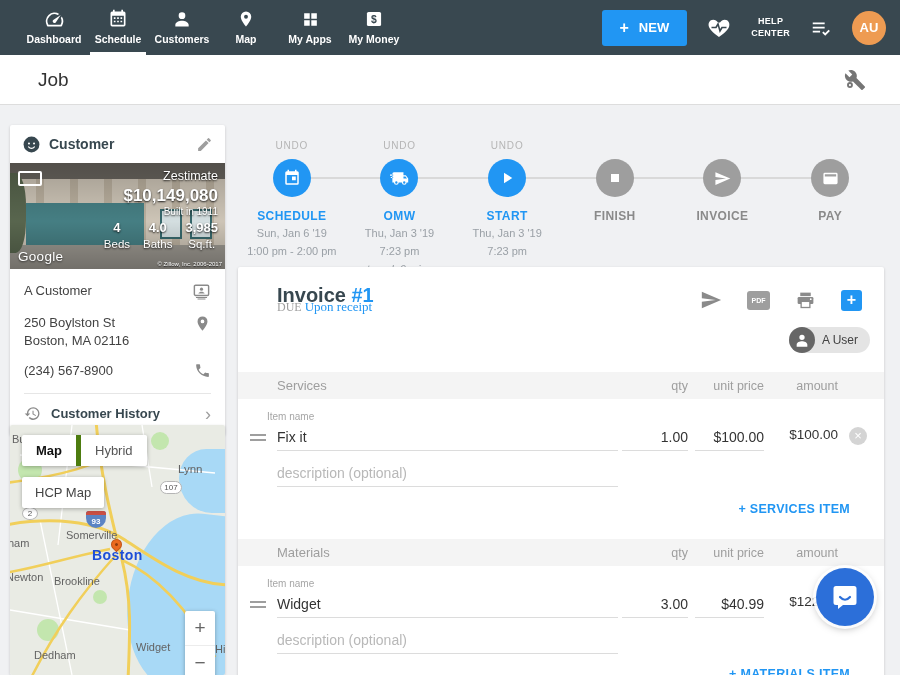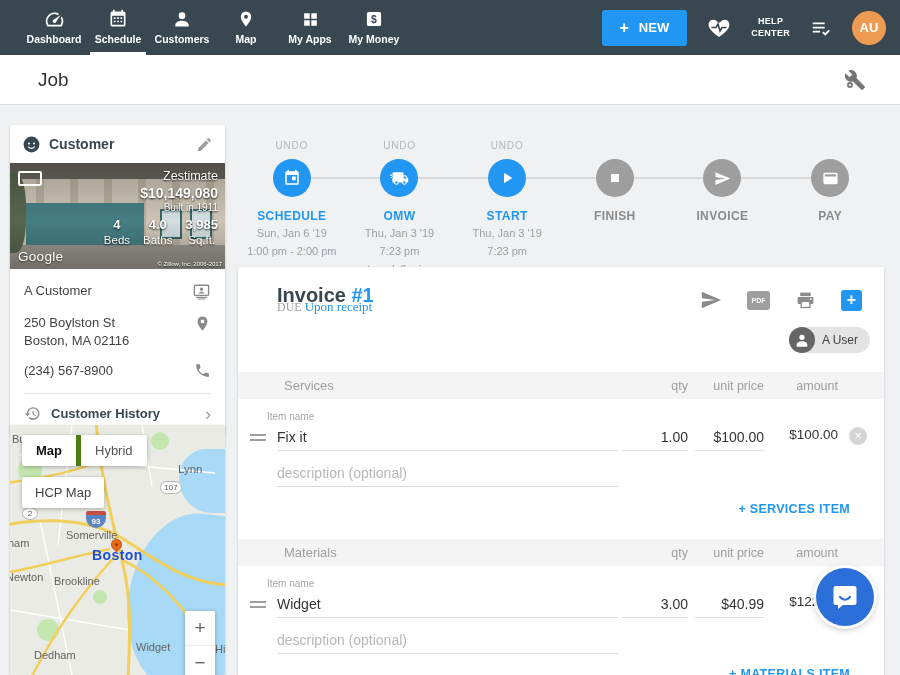--- a/index.html
+++ b/index.html
@@ -44,21 +44,21 @@
     background:repeating-linear-gradient(90deg,#d8cfc0 0 26px,#c3b8a6 26px 34px); }
   .ph-store { position:absolute; left:16px; top:40px; width:118px; height:44px; background:#49858a; }
   .ph-win { position:absolute; top:46px; width:22px; height:30px; background:#dfeaec; border:2px solid #3a6d71; }
   .ph-walk { position:absolute; left:0; bottom:0; right:0; height:24px; background:#a39f97; }
   .ph-green { position:absolute; left:-10px; top:10px; width:26px; height:80px; background:#5d6b52; border-radius:40%; }
   .ph-shade { position:absolute; inset:0; background:linear-gradient(180deg,rgba(0,0,0,.25),rgba(0,0,0,.05) 55%,rgba(0,0,0,.3)); }
   .frame-ico { position:absolute; left:8px; top:8px; width:24px; height:15px; border:2px solid #fff; border-radius:2px; }
   .zest { position:absolute; right:7px; top:6px; text-align:right; color:#fff;
     text-shadow:0 1px 2px rgba(0,0,0,.85); line-height:1.25; }
   .zest .zl { font-size:12.5px; }
-  .zest .zv { font-size:14px; font-weight:bold; }
+  .zest .zv { font-size:17px; font-weight:bold; }
   .zest .zb { font-size:10px; }
   .facts { display:flex; gap:13px; justify-content:flex-end; margin-top:2px; }
   .fact { text-align:center; }
   .fact .fv { font-size:13px; font-weight:bold; }
   .fact .fl { font-size:11.5px; }
   .gwm { position:absolute; left:8px; bottom:5px; color:#fff; font-size:13.5px; font-weight:500;
     letter-spacing:.3px; text-shadow:0 1px 2px rgba(0,0,0,.6); }
   .pcopy { position:absolute; right:3px; bottom:2px; color:#fff; font-size:6px; text-shadow:0 1px 1px rgba(0,0,0,.8); }
   .cust-body { padding:13px 14px 12px; }
   .crow { display:flex; justify-content:space-between; align-items:flex-start; margin-bottom:13px;
@@ -134,21 +134,21 @@
   .add-btn { width:21px; height:21px; background:#2196F3; border-radius:3px; color:#fff; font-size:16px;
     font-weight:bold; display:flex; align-items:center; justify-content:center; cursor:pointer; }
   .user-chip { position:absolute; right:14px; top:60px; height:26px; background:#e4e4e4;
     border-radius:13px; display:flex; align-items:center; gap:7px; padding-right:12px; cursor:pointer; }
   .chip-av { width:26px; height:26px; border-radius:50%; background:#666; display:flex;
     align-items:center; justify-content:center; }
   .chip-name { font-size:12px; color:#424242; }
 
   .sec-strip { position:absolute; left:0; right:0; height:27px; background:#f4f4f4;
     display:flex; align-items:center; }
-  .sec-name { position:absolute; left:39px; font-size:13px; color:#9e9e9e;margin-left:7px; }
+  .sec-name { position:absolute; left:39px; font-size:13px; color:#9e9e9e; }
   .colh { position:absolute; font-size:12.5px; color:#9e9e9e; text-align:right; }
   .colh.qty { left:390px; width:60px; }
   .colh.unit { left:446px; width:80px; }
   .colh.amt { left:520px; width:80px; }
 
   .drag { position:absolute; left:12px; width:16px; cursor:grab; }
   .drag i { display:block; height:0; border-top:2px solid #9e9e9e; margin:3px 0; }
   .flabel { position:absolute; left:29px; font-size:10px; color:#a6a6a6; }
   .inp { border:none; outline:none; background:transparent; border-bottom:1px solid #dcdcdc;
     font-family:"Liberation Sans", sans-serif; font-size:14px; color:#333; height:28px; position:absolute; }

